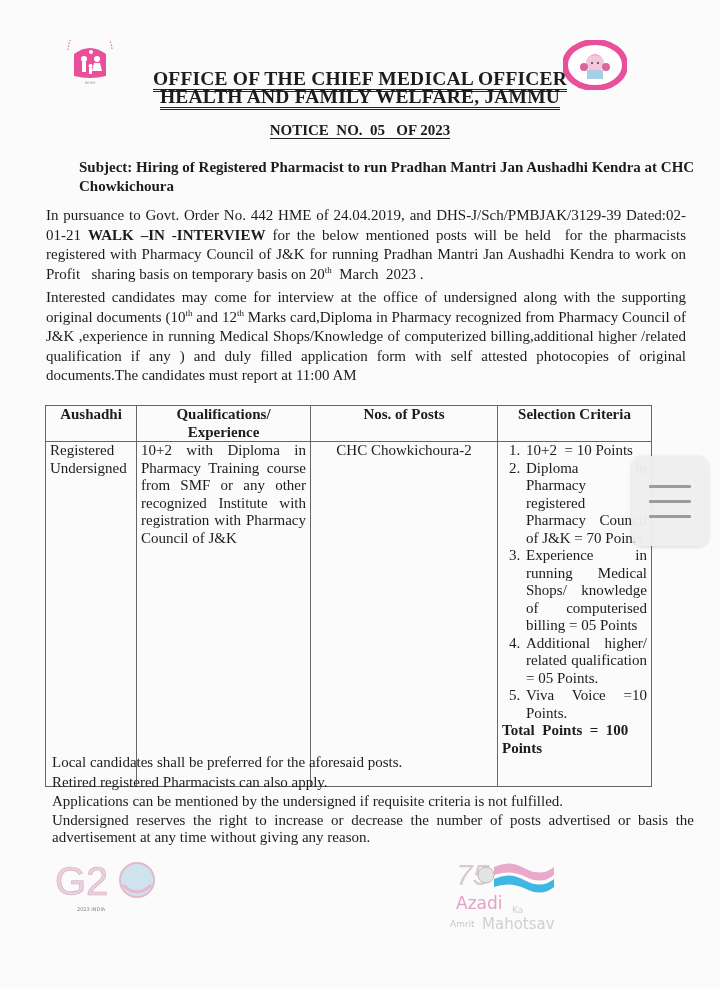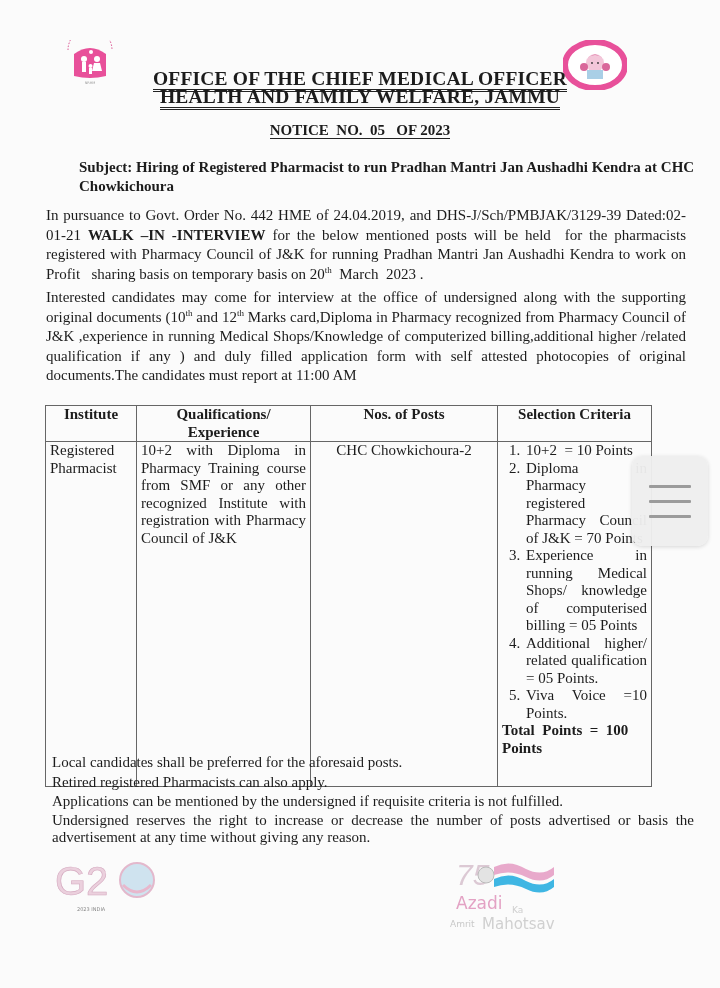--- a/index.html
+++ b/index.html
@@ -96,29 +96,29 @@
 
   <div class="subject">Subject: Hiring of Registered Pharmacist to run Pradhan Mantri Jan Aushadhi Kendra at CHC Chowkichoura</div>
 
   <div class="para p1"><span>In pursuance to Govt. Order No. 442 HME of 24.04.2019, and DHS-J/Sch/PMBJAK/3129-39 Dated:02-01-21 </span><b>WALK –IN -INTERVIEW</b><span style="white-space:pre-wrap"> for the below mentioned posts will be held  for the pharmacists registered with Pharmacy Council of J&amp;K for running Pradhan Mantri Jan Aushadhi Kendra to work on Profit   sharing basis on temporary basis on 20</span><sup>th</sup><span style="white-space:pre-wrap">  March  2023 .</span></div>
 
   <div class="para p2"><span>Interested candidates may come for interview at the office of undersigned along with the supporting original documents (10</span><sup>th</sup><span> and 12</span><sup>th</sup><span> Marks card,Diploma in Pharmacy recognized from Pharmacy Council of J&amp;K ,experience in running Medical Shops/Knowledge of  computerized billing,additional higher /related qualification if any ) and duly filled application form with self attested photocopies of original documents.The candidates must report at 11:00 AM</span></div>
 
   <table class="grid">
     <thead>
       <tr>
-        <th class="c1">Institute</th>
+        <th class="c1">Aushadhi</th>
         <th class="c2" style="text-align:center">Qualifications/ Experience</th>
         <th class="c3">Nos. of Posts</th>
         <th class="c4">Selection Criteria</th>
       </tr>
     </thead>
     <tbody>
       <tr style="height:345px">
-        <td class="c1">Registered Pharmacist</td>
+        <td class="c1">Registered Undersigned</td>
         <td class="c2">10+2 with Diploma in Pharmacy Training course from SMF or any other recognized Institute with registration with Pharmacy Council of J&amp;K</td>
         <td class="c3">CHC Chowkichoura-2</td>
         <td class="c4">
           <ol class="crit">
             <li style="white-space:pre">10+2  = 10 Points</li>
             <li>Diploma in Pharmacy registered Pharmacy Council of J&amp;K = 70 Points</li>
             <li>Experience in running Medical Shops/ knowledge of computerised billing = 05 Points</li>
             <li>Additional higher/ related qualification = 05 Points.</li>
             <li>Viva Voice =10 Points.</li>
           </ol>

